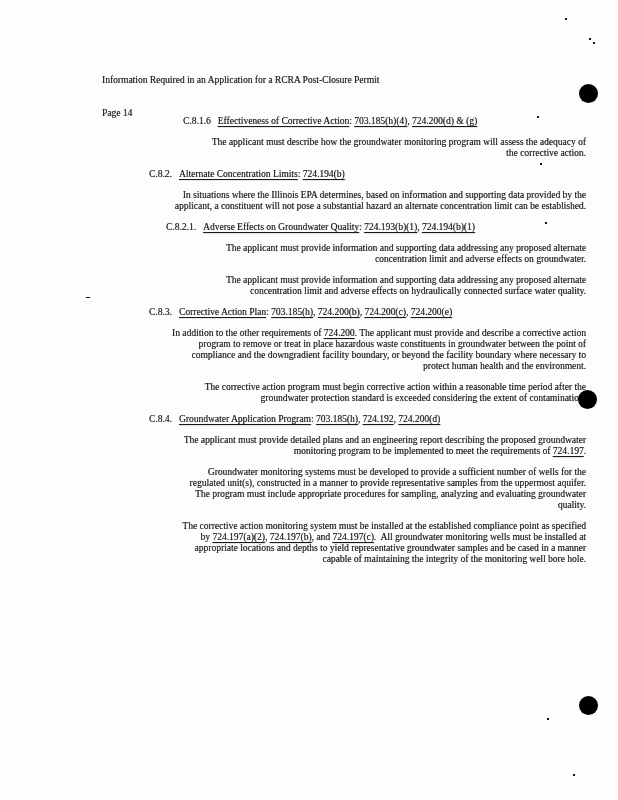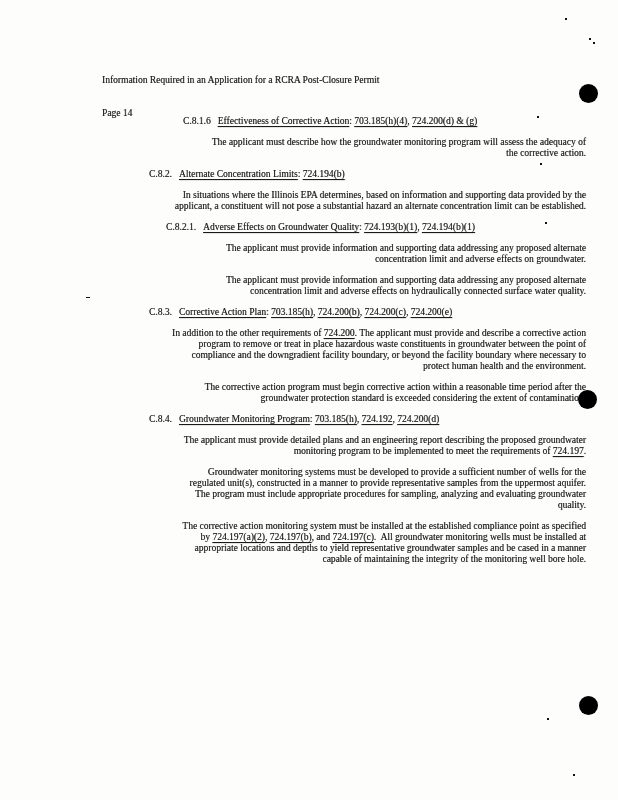--- a/index.html
+++ b/index.html
@@ -59,21 +59,21 @@
       </div>
       <div class="section s3">
         <div class="para"><span>The applicant must provide information and supporting data addressing any proposed alternate concentration limit and adverse effects on hydraulically connected surface water quality.</span></div>
       </div>
       <div class="section s2">
         <div class="head"><span class="num">C.8.3.</span><span class="u">Corrective Action Plan</span>: <span class="u">703.185(h)</span>, <span class="u">724.200(b)</span>, <span class="u">724.200(c)</span>, <span class="u">724.200(e)</span></div>
         <div class="para"><span>In addition to the other requirements of </span><span class="u">724.200</span><span>. The applicant must provide and describe a corrective action program to remove or treat in place hazardous waste constituents in groundwater between the point of compliance and the downgradient facility boundary, or beyond the facility boundary where necessary to protect human health and the environment.</span></div>
         <div class="para"><span>The corrective action program must begin corrective action within a reasonable time period after the groundwater protection standard is exceeded considering the extent of contamination.</span></div>
       </div>
       <div class="section s2">
-        <div class="head"><span class="num">C.8.4.</span><span class="u">Groundwater Monitoring Program</span>: <span class="u">703.185(h)</span>, <span class="u">724.192</span>, <span class="u">724.200(d)</span></div>
+        <div class="head"><span class="num">C.8.4.</span><span class="u">Groundwater Application Program</span>: <span class="u">703.185(h)</span>, <span class="u">724.192</span>, <span class="u">724.200(d)</span></div>
       </div>
       <div class="section s3">
         <div class="para"><span>The applicant must provide detailed plans and an engineering report describing the proposed groundwater monitoring program to be implemented to meet the requirements of </span><span class="u">724.197</span><span>.</span></div>
         <div class="para"><span>Groundwater monitoring systems must be developed to provide a sufficient number of wells for the regulated unit(s), constructed in a manner to provide representative samples from the uppermost aquifer.  The program must include appropriate procedures for sampling, analyzing and evaluating groundwater quality.</span></div>
       </div>
       <div class="section s3">
         <div class="para"><span>The corrective action monitoring system must be installed at the established compliance point as specified by </span><span class="u">724.197(a)(2)</span><span>, </span><span class="u">724.197(b)</span><span>, and </span><span class="u">724.197(c)</span><span>.  All groundwater monitoring wells must be installed at appropriate locations and depths to yield representative groundwater samples and be cased in a manner capable of maintaining the integrity of the monitoring well bore hole.</span></div>
       </div>
     </div>
 

